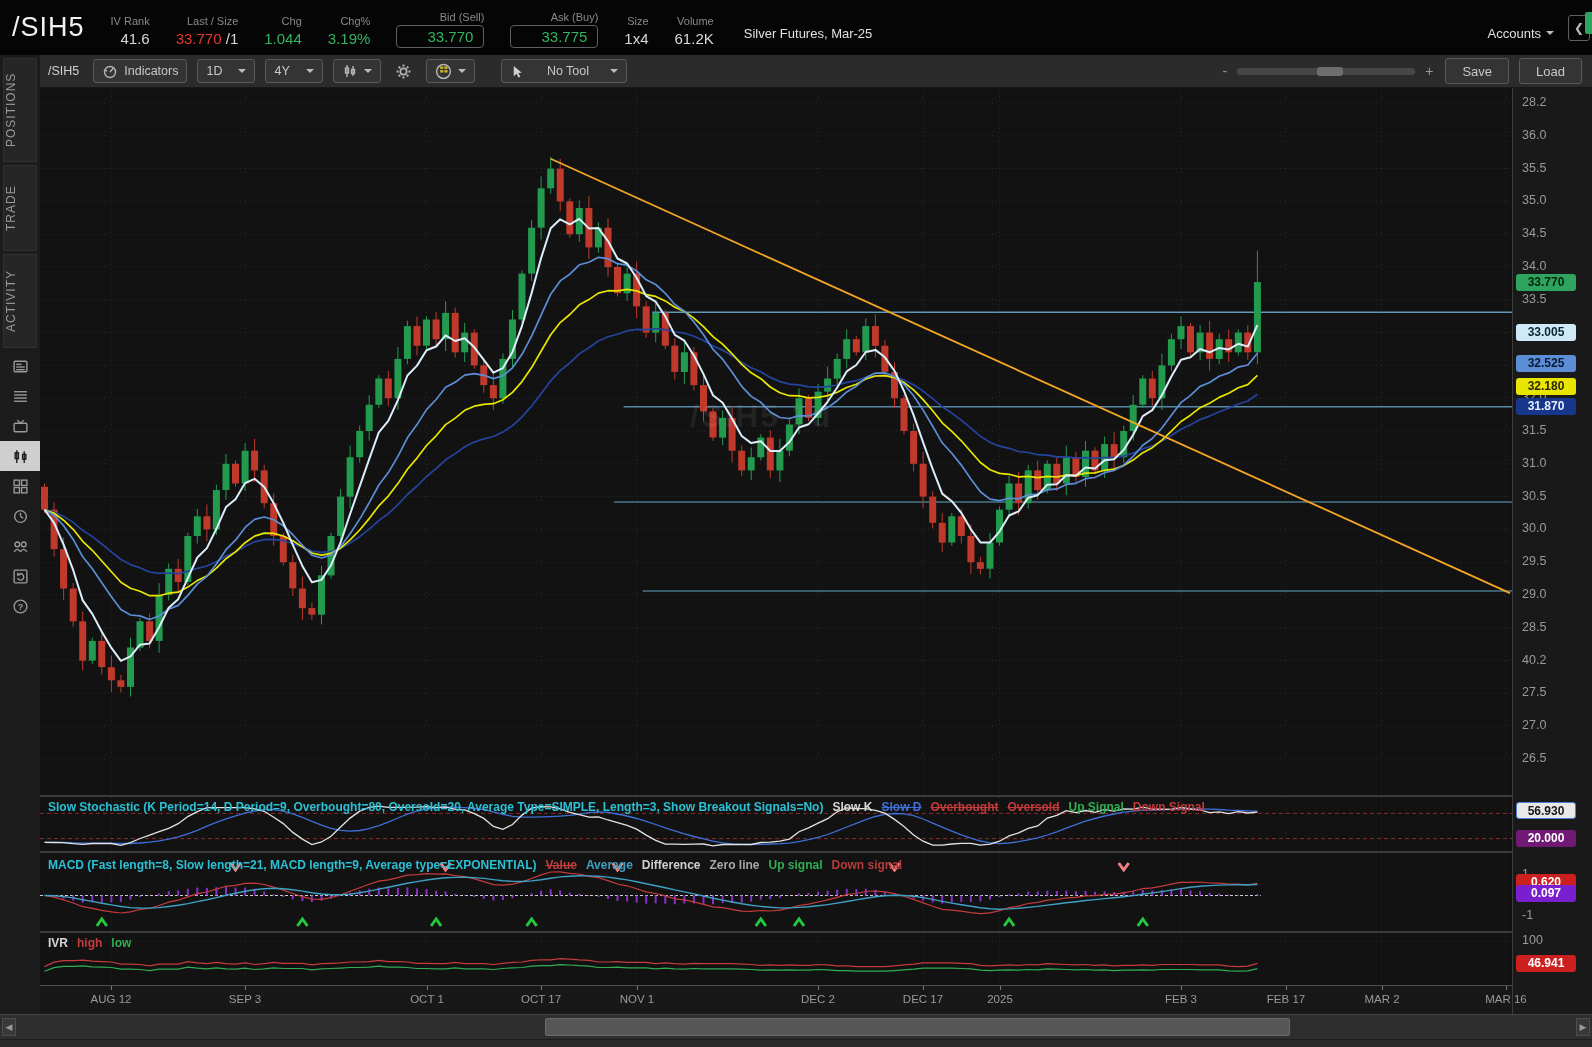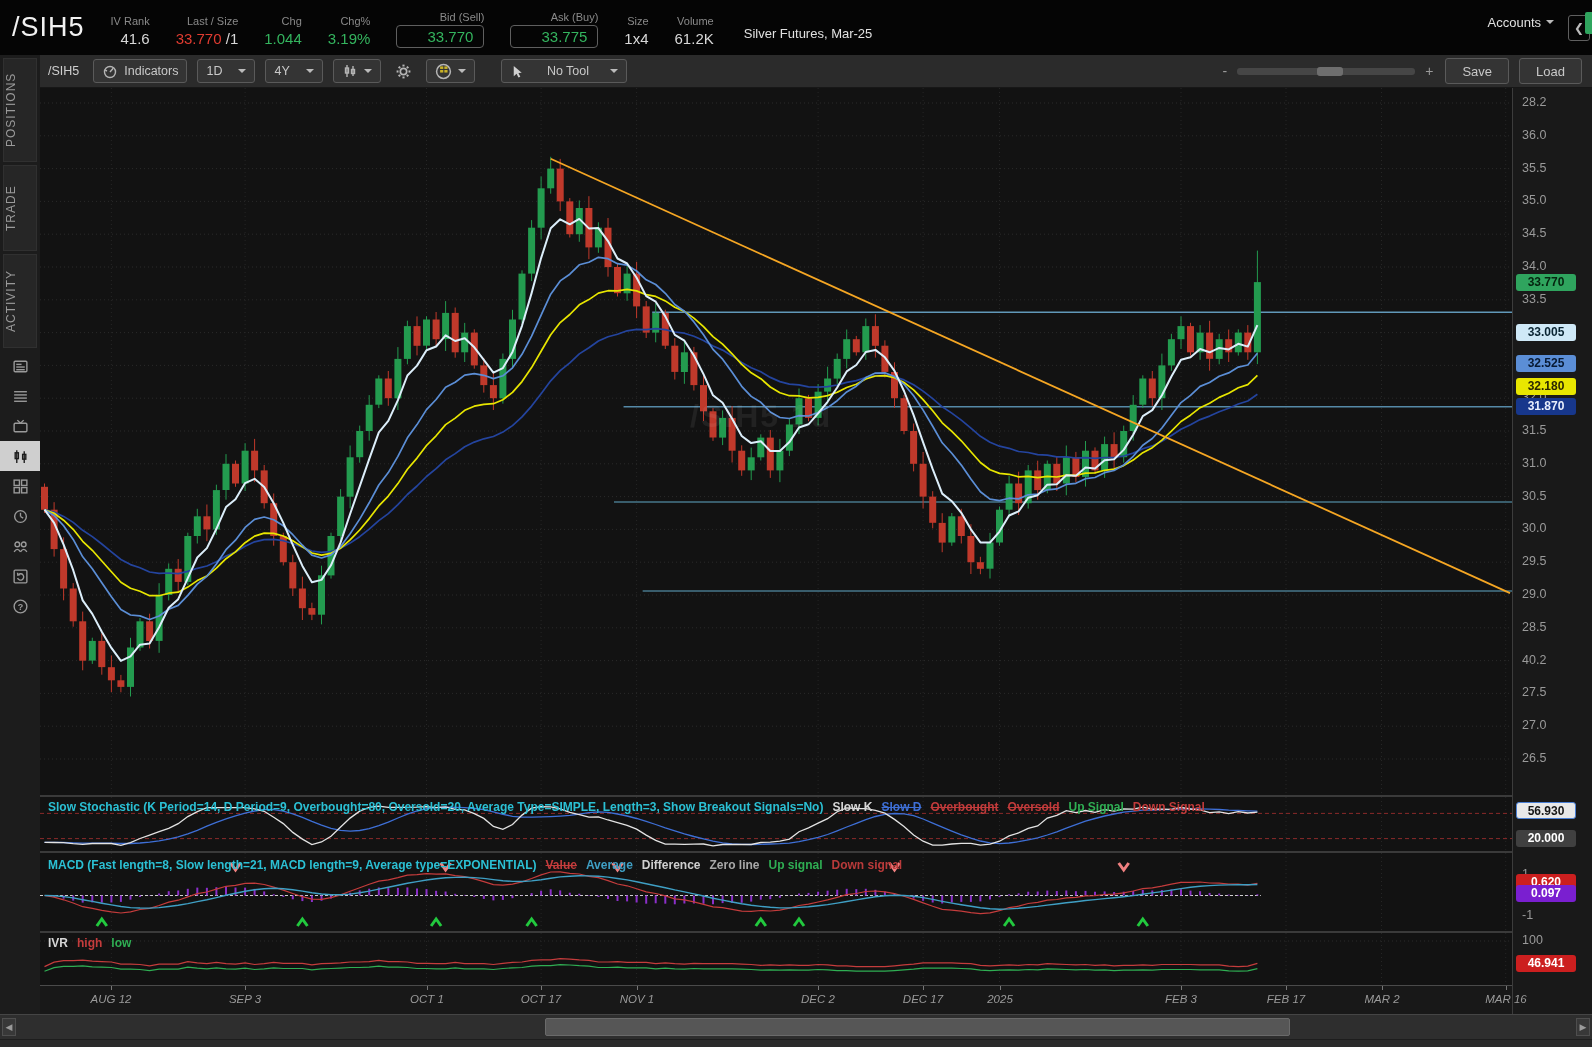--- a/index.html
+++ b/index.html
@@ -7,21 +7,21 @@
   #app{position:relative;width:1592px;height:1047px;background:#181818;overflow:hidden;
        font-family:"Liberation Sans","DejaVu Sans",sans-serif;color:#ccc;}
   
   .hdr{position:absolute;left:0;top:0;width:1592px;height:55px;background:#050505;display:flex;align-items:center;}
   .hdr .sym{font-size:27px;color:#f2f2f2;margin:0 26px 0 12px;letter-spacing:1px;}
   .hfield{display:flex;flex-direction:column;align-items:flex-end;margin-right:26px;}
   .hfield .lab{font-size:11px;color:#8a8a8a;line-height:15px;}
   .hfield .val{font-size:15px;line-height:19px;}
   .hfield.boxed .val{border:1px solid #5f5f5f;border-radius:4px;padding:1px 10px;min-width:88px;text-align:right;}
   .hdesc{font-size:13px;color:#e0e0e0;margin-left:4px;margin-top:12px;}
-  .hright{margin-left:auto;display:flex;align-items:flex-start;}
+  .hright{margin-left:auto;display:flex;align-items:flex-end;}
   .accounts{font-size:13px;color:#e0e0e0;display:flex;align-items:center;gap:5px;margin-right:14px;cursor:pointer;}
   .caret{width:0;height:0;border:4px solid transparent;border-top-color:#bbb;margin-top:4px;}
   .collapsebox{width:22px;height:26px;border:1px solid #5f5f5f;border-radius:3px;color:#bbb;text-align:center;line-height:24px;font-size:12px;margin-right:2px;}
   .greensliver{position:absolute;right:0;top:12px;width:7px;height:22px;background:#2fa45e;border-radius:2px 0 0 2px;}
   
   .tbar{position:absolute;left:40px;top:55px;width:1552px;height:33px;background:#2b2b2b;border-bottom:1px solid #171717;
         display:flex;align-items:center;font-size:12.5px;color:#c4c4c4;}
   .tbar .tsym{margin:0 14px 0 8px;color:#cfcfcf;}
   .tbtn{height:24px;border:1px solid #5a5a5a;background:#343434;border-radius:3px;display:flex;align-items:center;
         padding:0 8px;gap:6px;margin-right:10px;color:#c8c8c8;cursor:pointer;white-space:nowrap;}
@@ -47,21 +47,21 @@
   .divider{position:absolute;left:40px;width:1552px;height:2px;background:#3a3a3a;}
   .axissep{position:absolute;left:1512px;top:88px;width:1px;height:926px;background:#3c3c3c;}
   .axiscol{position:absolute;left:1513px;top:88px;width:79px;height:926px;background:#191919;}
   .ptick{position:absolute;left:9px;color:#9a9a9a;font-size:12.5px;}
   .abadge{position:absolute;left:3px;width:60px;height:17px;border-radius:3px;font-size:12px;font-weight:bold;
           text-align:center;line-height:17px;}
   .emalabels{position:absolute;left:48px;top:89px;line-height:21.5px;font-size:12.5px;font-weight:bold;color:#2bc8dc;}
   .watermark{position:absolute;left:690px;top:398px;font-size:32px;font-weight:bold;color:rgba(255,255,255,0.07);letter-spacing:2px;}
   .legend{position:absolute;font-size:12px;font-weight:bold;white-space:nowrap;}
   .legend span{margin-right:9px;}
-  .xlabels{position:absolute;left:40px;top:985px;width:1472px;height:45px;border-top:1px solid #4a4a4a;background:#181818;font-style:italic;}
+  .xlabels{position:absolute;left:40px;top:985px;width:1472px;height:45px;border-top:1px solid #4a4a4a;background:#181818;}
   .xl{position:absolute;top:7px;color:#9a9a9a;font-size:11.5px;transform:translateX(-50%);white-space:nowrap;}
   .xtickmark{position:absolute;top:0;width:1px;height:4px;background:#777;}
   
   .scroll{position:absolute;left:0;top:1014px;width:1592px;height:26px;background:#2e2e2e;border-top:1px solid #454545;border-bottom:1px solid #1d1d1d;}
   .sarrow{position:absolute;top:3px;width:14px;height:18px;border:1px solid #4e4e4e;background:#383838;color:#9a9a9a;
           font-size:9px;text-align:center;line-height:17px;cursor:pointer;}
   .sthumb{position:absolute;left:545px;top:3px;width:745px;height:18px;background:#565656;border:1px solid #6a6a6a;border-radius:2px;cursor:pointer;}
   .footer{position:absolute;left:0;top:1040px;width:1592px;height:7px;background:#2b2b2b;}
 </style>
 </head>
@@ -783,21 +783,21 @@
       <div class="ptick" style="top:565px">40.2</div>
       <div class="ptick" style="top:597px">27.5</div>
       <div class="ptick" style="top:630px">27.0</div>
       <div class="ptick" style="top:663px">26.5</div>
       <div class="abadge" style="top:186px;background:#2fa45e;color:#05240f">33.770</div>
       <div class="abadge" style="top:236px;background:#cfe9f7;color:#0a2533">33.005</div>
       <div class="abadge" style="top:267px;background:#5b8ed6;color:#081a33">32.525</div>
       <div class="abadge" style="top:290px;background:#e8e600;color:#2b2700">32.180</div>
       <div class="abadge" style="top:310px;background:#17378c;color:#e8eefc">31.870</div>
       <div class="abadge" style="top:714px;background:#e8e8e8;color:#151515;border:1px solid #4a7fd4">56.930</div>
-      <div class="abadge" style="top:742px;background:#404040;color:#ffffff">20.000</div>
+      <div class="abadge" style="top:742px;background:#701a75;color:#ffffff">20.000</div>
       <div class="ptick" style="top:779px">1</div>
       <div class="ptick" style="top:820px">-1</div>
       <div class="abadge" style="top:786px;background:#cc1f1f;color:#ffffff">0.620</div>
       <div class="abadge" style="top:797px;background:#7a1fd0;color:#ffffff">0.097</div>
       <div class="ptick" style="top:845px">100</div>
       <div class="abadge" style="top:867px;background:#cc1f1f;color:#ffffff">46.941</div>
     </div>
   <div class="axissep"></div>
 
   <div class="xlabels" id="xLabels">

